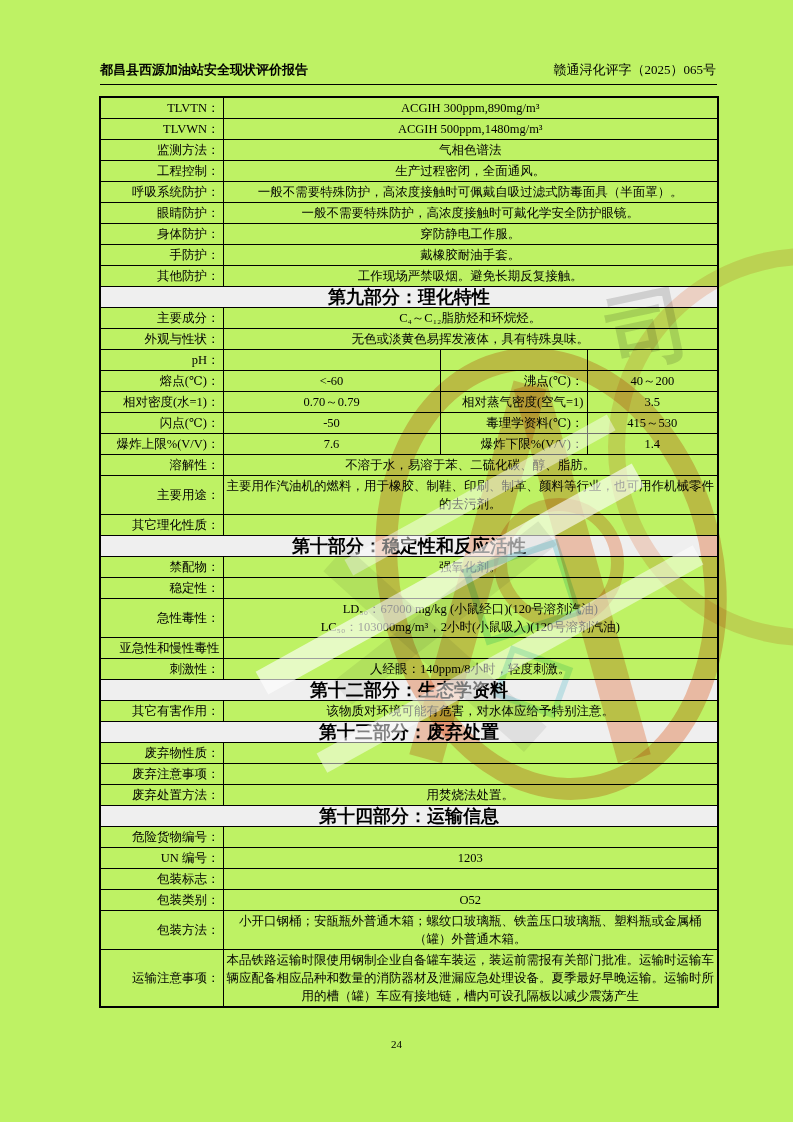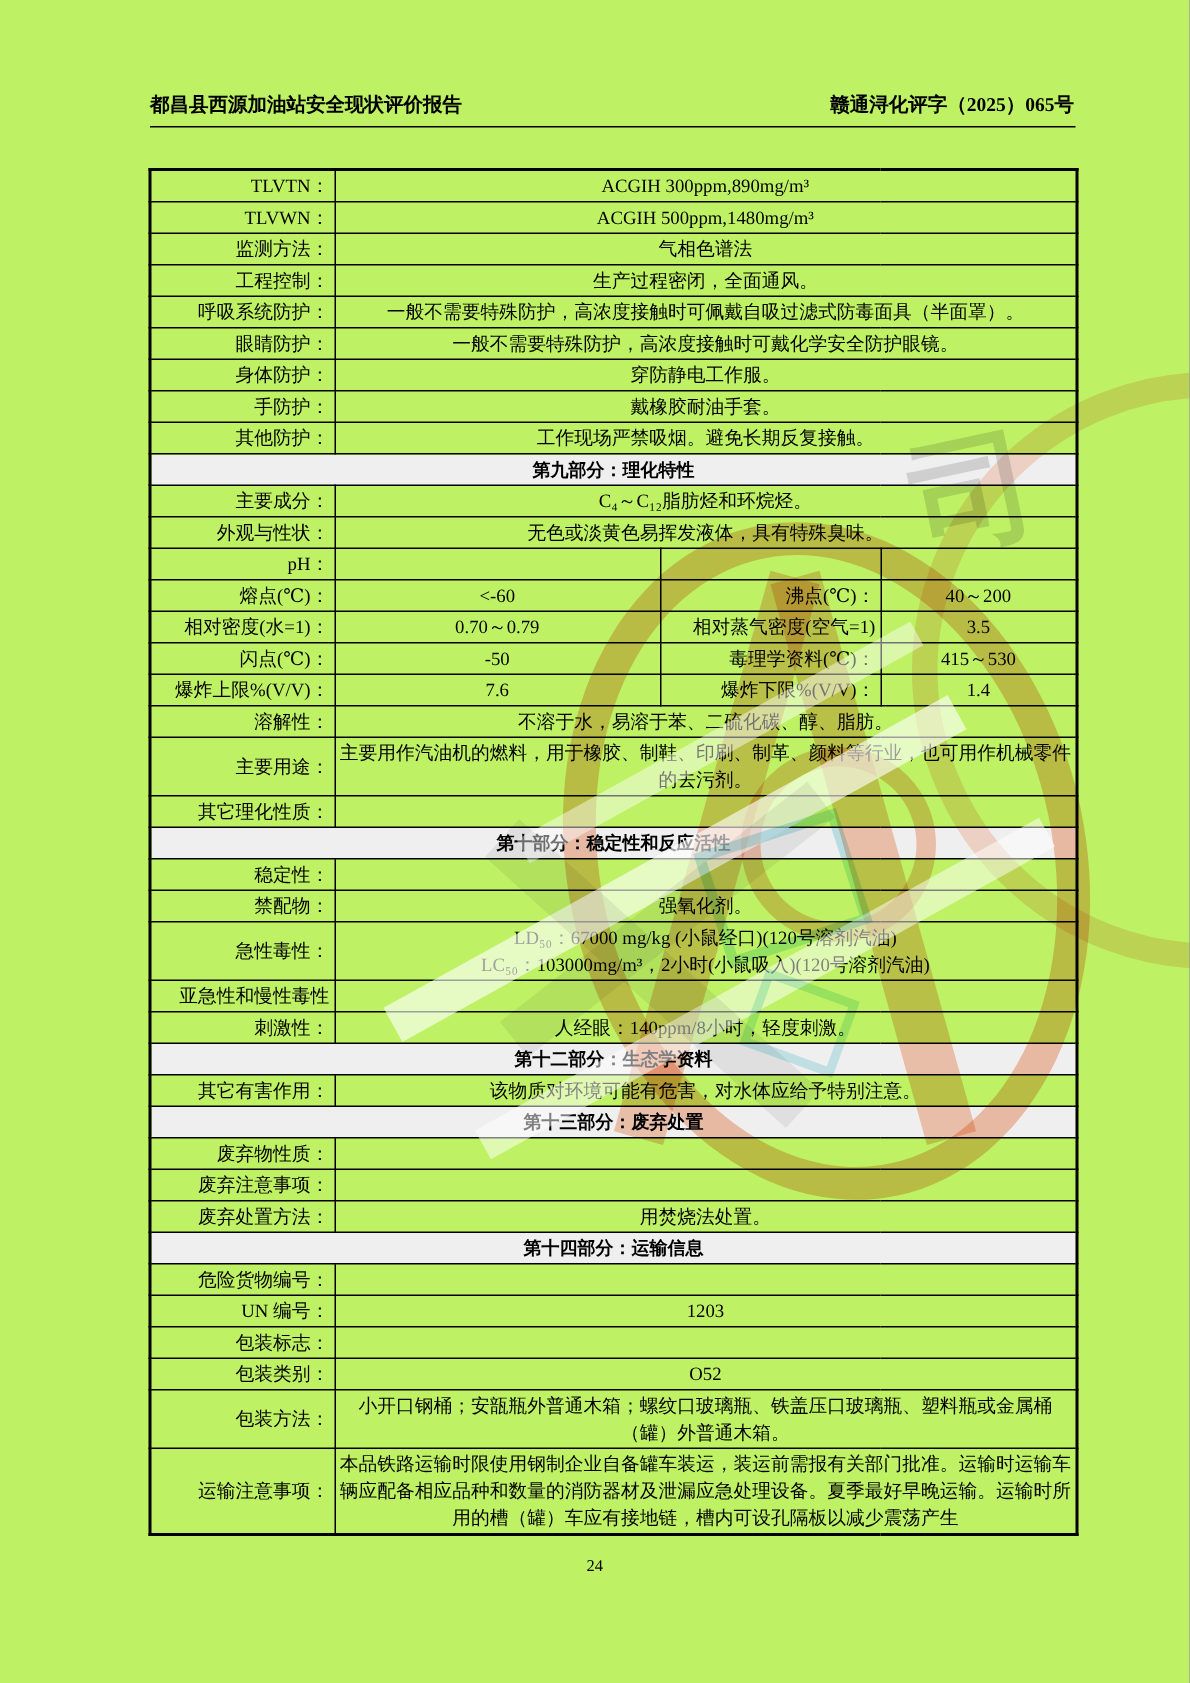--- a/index.html
+++ b/index.html
@@ -3,36 +3,36 @@
 <meta charset="utf-8">
 <style>
   html,body{margin:0;padding:0;background:#888;}
   #page{
     position:relative;width:793px;height:1122px;background:#bef264;
     font-family:"Liberation Serif","DejaVu Serif",serif;color:#000;
     overflow:hidden;margin:0 auto;
   }
   
   #hdr-left{position:absolute;left:100px;top:61px;font-size:13px;font-weight:bold;}
-  #hdr-right{position:absolute;right:77px;top:61px;font-size:13px;font-weight:bold;}
+  #hdr-right{position:absolute;right:77px;top:61px;font-size:13px;font-weight:normal;}
   #hdr-rule{position:absolute;left:100px;top:84px;width:617px;border-top:1.6px solid #000;}
   
   #msds{
-    position:absolute;left:99px;top:112px;width:618px;
+    position:absolute;left:99px;top:96px;width:618px;
     border-collapse:collapse;table-layout:fixed;font-size:12.5px;
   }
   #msds td{
     border:1px solid #000;padding:1px 3px;line-height:18px;height:18px;
     vertical-align:middle;overflow:hidden;
   }
   #msds{border:2px solid #000;}
   td.lbl{text-align:right;}
   td.val{text-align:center;white-space:pre-line;}
   tr.section td{
-    text-align:center;font-weight:bold;background:#efefef;font-size:12px;
+    text-align:center;font-weight:bold;background:#efefef;font-size:18px;
   }
   
   .wm{position:absolute;pointer-events:none;}
   .blend{mix-blend-mode:multiply;}
   #wm-ring1{left:378px;top:346px;width:302px;height:412px;border:22px solid rgba(242,146,98,0.52);border-radius:50%;transform:rotate(-12deg);}
   #wm-ring-inner{left:494px;top:498px;width:104px;height:104px;border:13px solid rgba(242,146,98,0.48);border-radius:50%;}
   #wm-legA,#wm-legB{width:34px;height:388px;background:rgba(242,146,98,0.48);top:385px;transform-origin:50% 0;}
   #wm-legA{left:513px;transform:rotate(15.6deg);}
   #wm-legB{left:513px;transform:rotate(-15.6deg);}
   #wm-ring2{left:608px;top:248px;width:364px;height:364px;border:17px solid rgba(242,146,98,0.30);border-radius:50%;}
@@ -152,26 +152,26 @@
           <td class="val" colspan="3">主要用作汽油机的燃料，用于橡胶、制鞋、印刷、制革、颜料等行业，也可用作机械零件的去污剂。</td>
         </tr>
       <tr>
           <td class="lbl">其它理化性质：</td>
           <td class="val" colspan="3"></td>
         </tr>
       <tr class="section">
           <td colspan="4">第十部分：稳定性和反应活性</td>
         </tr>
       <tr>
-          <td class="lbl">稳定性：</td>
-          <td class="val" colspan="3"></td>
-        </tr>
-      <tr>
           <td class="lbl">禁配物：</td>
           <td class="val" colspan="3">强氧化剂。</td>
+        </tr>
+      <tr>
+          <td class="lbl">稳定性：</td>
+          <td class="val" colspan="3"></td>
         </tr>
       <tr>
           <td class="lbl">急性毒性：</td>
           <td class="val" colspan="3">LD₅₀：67000 mg/kg (小鼠经口)(120号溶剂汽油)
 LC₅₀：103000mg/m³，2小时(小鼠吸入)(120号溶剂汽油)</td>
         </tr>
       <tr>
           <td class="lbl">亚急性和慢性毒性</td>
           <td class="val" colspan="3"></td>
         </tr>

